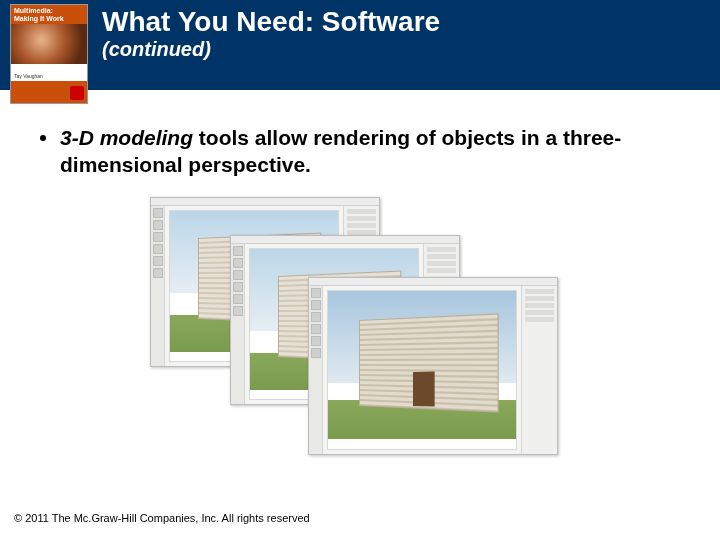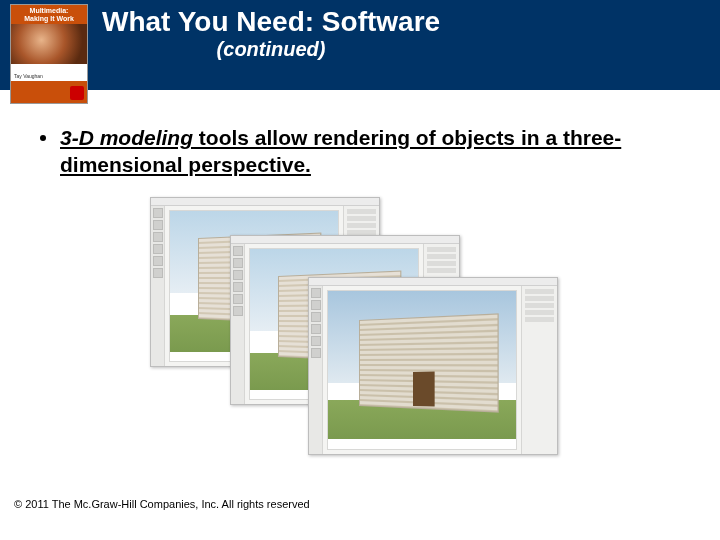--- a/index.html
+++ b/index.html
@@ -11,21 +11,20 @@
     position: relative;
     overflow: hidden;
   }
   .header-bar {
     width: 100%;
     height: 90px;
     background: #003366;
     position: relative;
     display: flex;
     align-items: flex-start;
-    text-align: center;
   }
   .book-thumb {
     width: 78px;
     height: 100px;
     margin: 4px 0 0 10px;
     background: #fff;
     border: 1px solid #999;
     position: relative;
     overflow: hidden;
     flex-shrink: 0;
@@ -77,21 +76,20 @@
     line-height: 1.15;
   }
   .title-sub {
     font-size: 20px;
     font-weight: bold;
     font-style: italic;
     line-height: 1.15;
   }
   .content {
     padding: 34px 40px 0 40px;
-    text-decoration: underline;
   }
   .bullet-row {
     display: flex;
     align-items: flex-start;
   }
   .bullet-dot {
     width: 6px;
     height: 6px;
     background: #000;
     border-radius: 50%;
@@ -190,21 +188,21 @@
   .w2 { left: 80px; top: 38px; width: 230px; height: 170px; z-index: 2; }
   .w3 { left: 158px; top: 80px; width: 250px; height: 178px; z-index: 3; }
   .w3 .canvas { background:#fff; }
   .w3 .sky { background: linear-gradient(#a8c6de,#dfe9f0 58%, transparent 58%); }
   .w3 .building .wall {
     background: repeating-linear-gradient(#e2dccf 0,#e2dccf 3px,#cac0aa 3px,#cac0aa 5px);
   }
   .footer {
     position: absolute;
     left: 14px;
-    bottom: 30px;
+    bottom: 16px;
     font-size: 11px;
     font-family: Arial, sans-serif;
     color: #000;
   }
 </style>
 </head>
 <body>
 
 <div class="header-bar">
   <div class="book-thumb">

